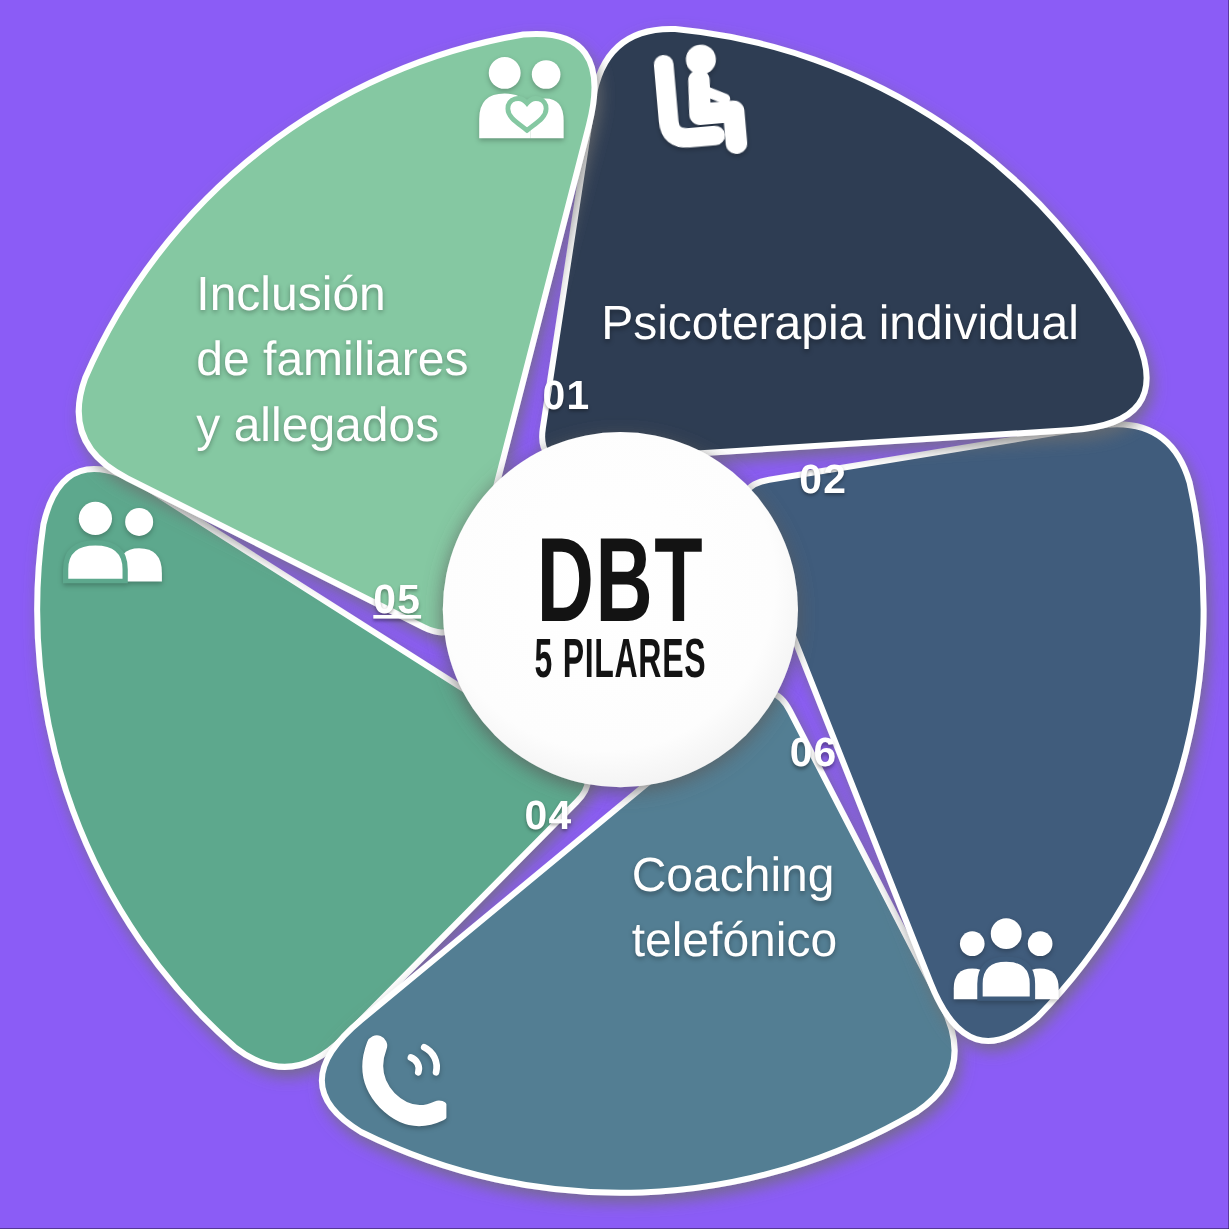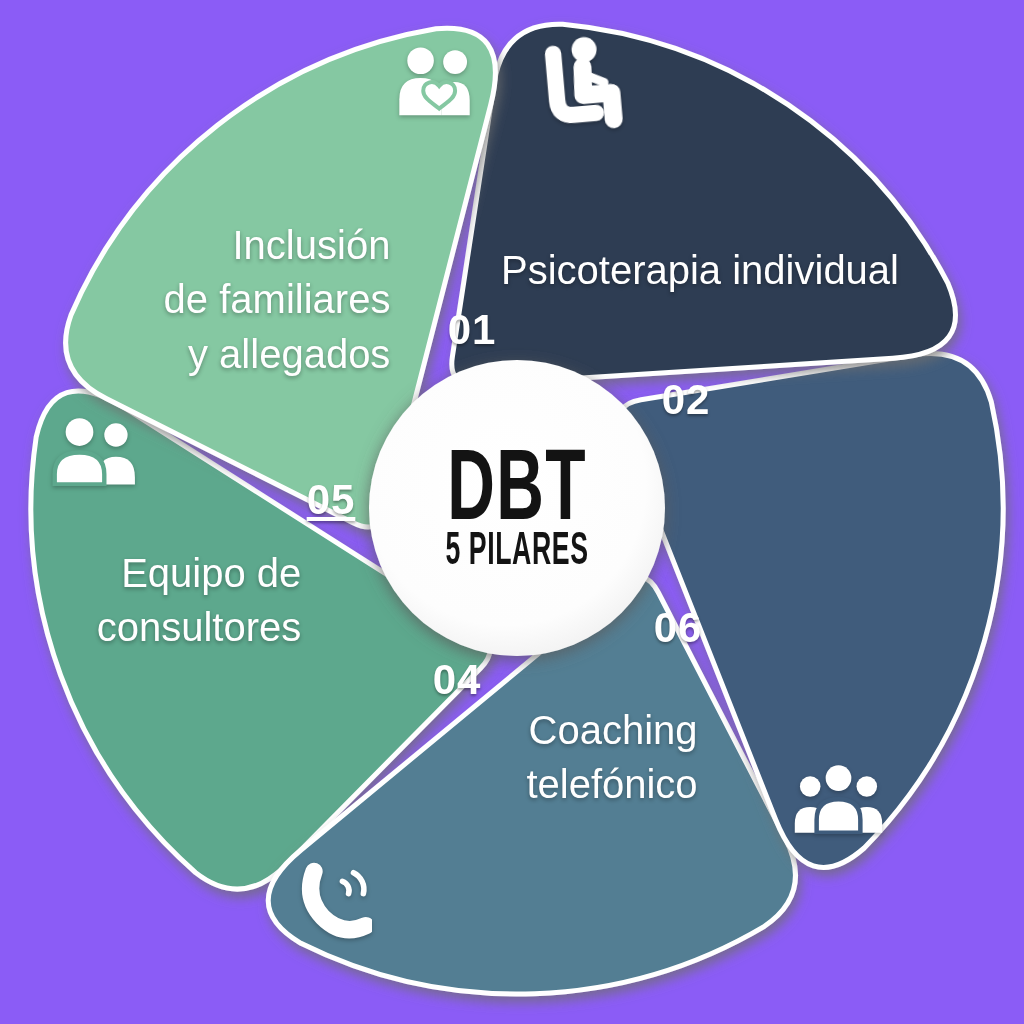--- a/index.html
+++ b/index.html
@@ -1,23 +1,23 @@
 <!DOCTYPE html>
 <html><head>
 <meta charset="utf-8">
 <style>
   html,body{margin:0;padding:0;background:#000;}
   .stage{position:relative;width:1024px;height:1024px;background:#8b5cf6;overflow:hidden;
          font-family:"Liberation Sans",sans-serif;}
   .stage svg.wheel{position:absolute;left:0;top:0;}
   .seg-label{position:absolute;color:#fff;font-size:40px;line-height:1.36;
              white-space:pre-line;text-shadow:0 2px 4px rgba(0,0,0,.32);}
-  .seg-num{position:absolute;color:#fff;font-weight:bold;font-size:42px;letter-spacing:1px;
+  .seg-num{position:absolute;color:#fff;font-weight:bold;font-size:34px;letter-spacing:1px;
            text-shadow:0 2px 3px rgba(0,0,0,.35);transform:translate(-50%,-50%);}
-  .lbl-center{text-align:right;transform:translate(-50%,-50%);}
+  .lbl-center{text-align:left;transform:translate(-50%,-50%);}
   .lbl-1{left:700px;top:270px;white-space:nowrap;transform:translate(-50%,-50%);}
   .lbl-2{right:32px;top:523px;text-align:right;transform:translateY(-50%);}
   .lbl-3{left:612px;top:757px;}
   .lbl-4{left:199px;top:600px;}
   .lbl-5{left:277px;top:300px;}
   .center-badge{position:absolute;left:517px;top:508px;width:0;height:0;}
   .center-title{position:absolute;left:0;top:-24px;transform:translate(-50%,-50%) scaleX(.66);
                 color:#131313;font-weight:bold;font-size:100px;letter-spacing:2px;white-space:nowrap;}
   .center-sub{position:absolute;left:0;top:40px;transform:translate(-50%,-50%) scaleX(.58);
               color:#131313;font-weight:bold;font-size:46px;letter-spacing:1px;white-space:nowrap;}
@@ -55,22 +55,20 @@
         <path d="M 641.0 399.8 L 913.7 355.0 Q 974.8 345.0 991.3 402.0 A 486 486 0 0 1 864.2 848.0 Q 806.8 898.2 775.5 819.1 L 622.4 432.5 Q 611.4 404.6 641.0 399.8 Z" fill="#3f5c7c" stroke="#ffffff" stroke-width="5" stroke-linejoin="round" filter="url(#ds)"></path>
         <path d="M 452.4 356.6 L 494.1 83.5 Q 503.4 22.2 562.7 24.2 A 486 486 0 0 1 947.7 282.8 Q 977.6 353.0 892.8 358.3 L 477.8 384.4 Q 447.8 386.3 452.4 356.6 Z" fill="#2d3e53" stroke="#ffffff" stroke-width="5" stroke-linejoin="round" filter="url(#ds)"></path>
         <path d="M 353.1 522.7 L 106.2 398.6 Q 50.8 370.8 71.0 315.0 A 486 486 0 0 1 436.0 28.8 Q 511.9 22.0 490.8 104.4 L 387.3 507.1 Q 379.9 536.2 353.1 522.7 Z" fill="#85c8a2" stroke="#ffffff" stroke-width="5" stroke-linejoin="round" filter="url(#ds)"></path>
       </g>
     <circle cx="517" cy="508" r="148" fill="url(#cgrad)" filter="url(#dsc)"></circle>
   </svg>
 
   <div class="seg-label lbl-1">Psicoterapia individual</div>
   <div class="seg-label lbl-3 lbl-center">Coaching
 telefónico</div>
-  <div class="seg-label lbl-4 lbl-center">Equipo de
-consultores</div>
   <div class="seg-label lbl-5 lbl-center">Inclusión
 de familiares
 y allegados</div>
 
   <div class="seg-num" style="left:472px;top:330px;">01</div>
   <div class="seg-num" style="left:686px;top:400px;">02</div>
   <div class="seg-num" style="left:678px;top:628px;">06</div>
   <div class="seg-num" style="left:457px;top:680px;text-align:right;">04</div>
   <div class="seg-num" style="left:331px;top:500px;text-decoration:underline;">05</div>
 

